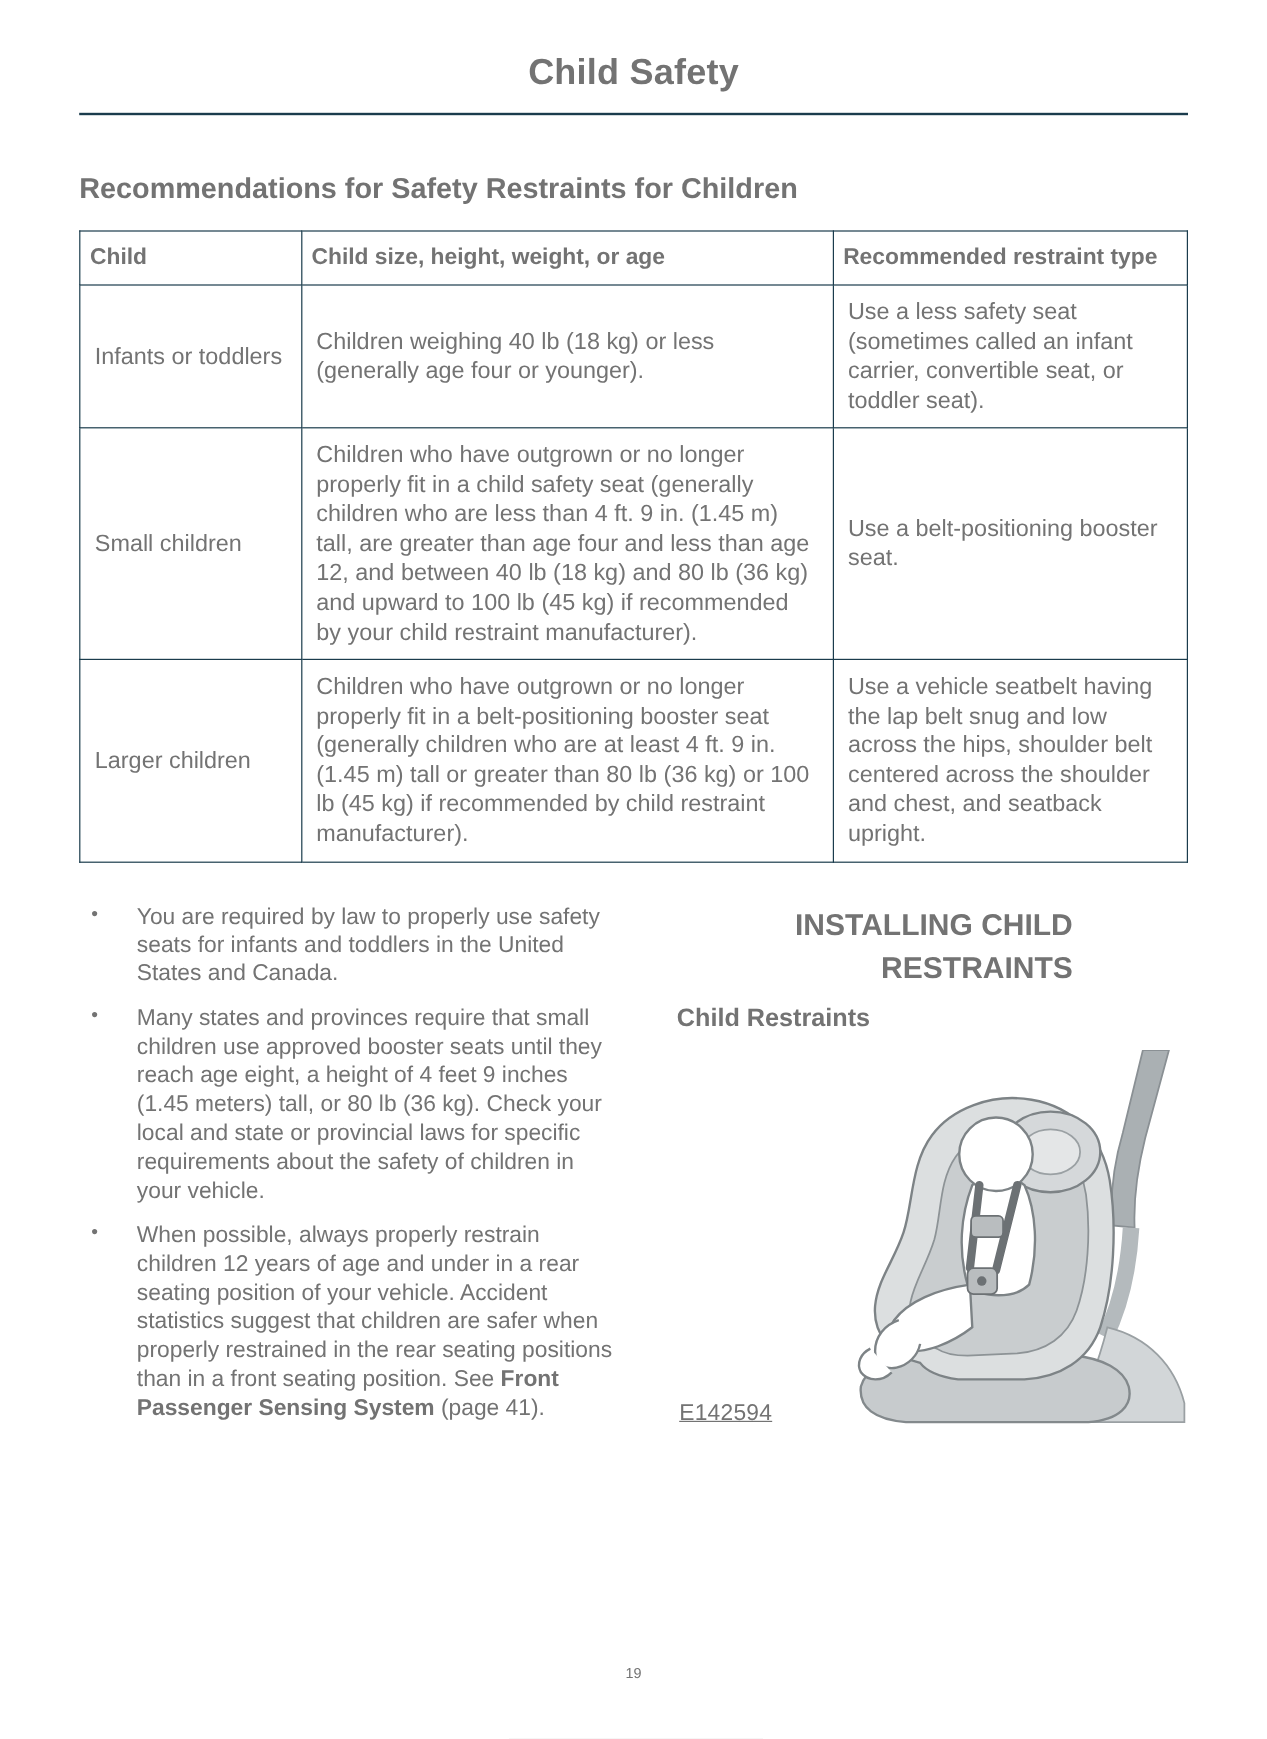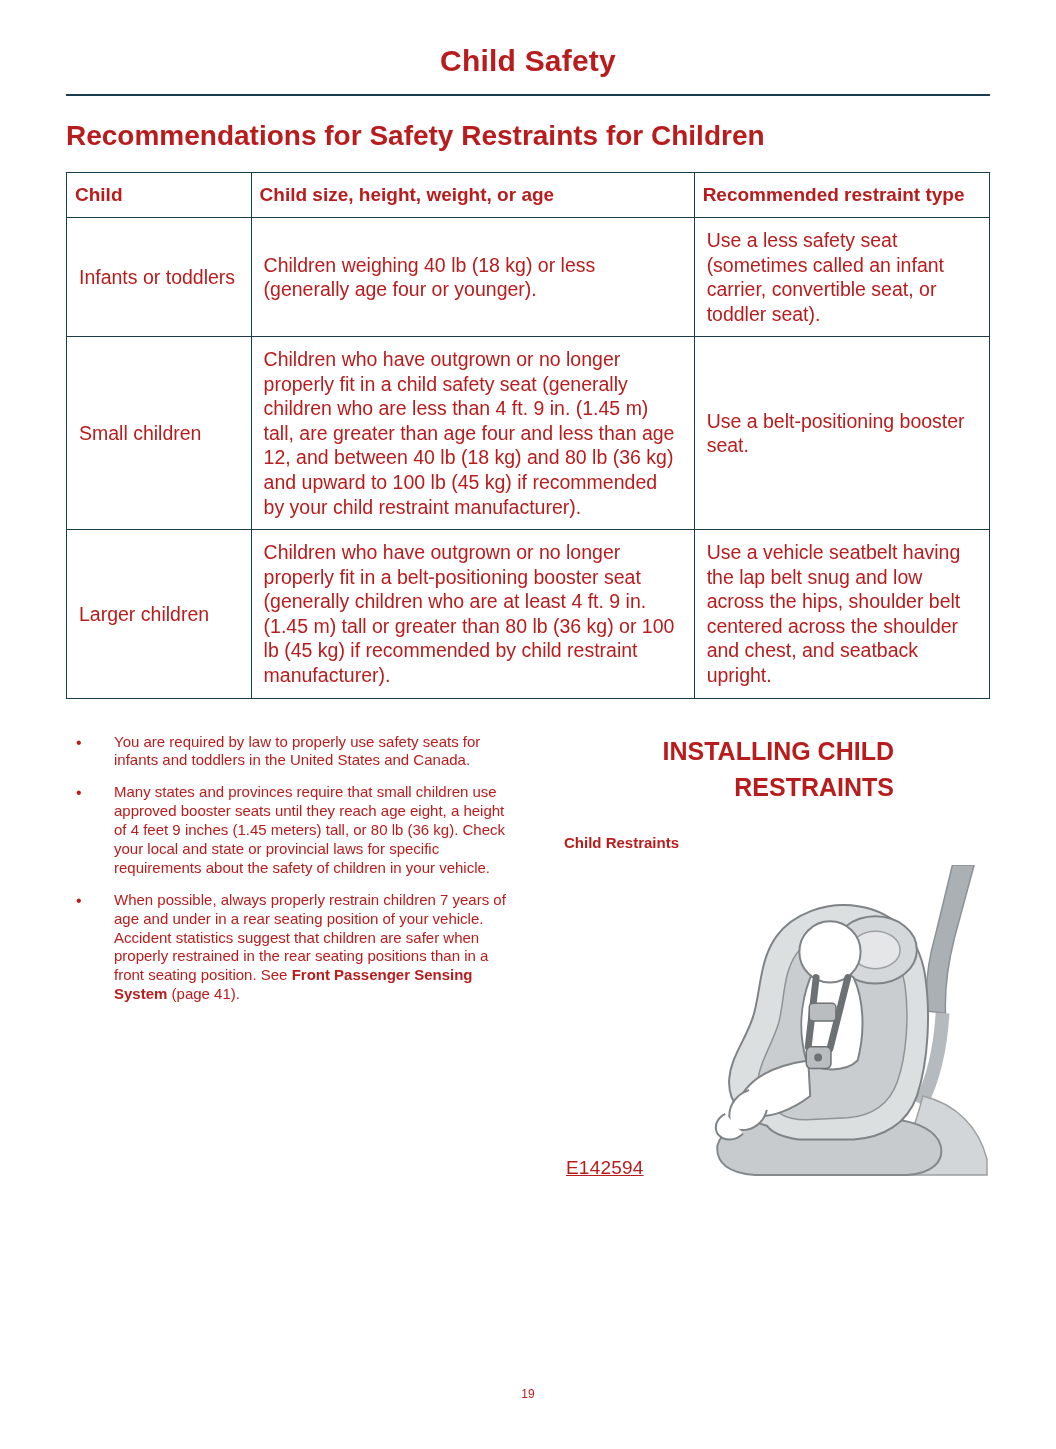--- a/index.html
+++ b/index.html
@@ -3,35 +3,35 @@
 <meta charset="utf-8">
 <style>
   * { margin: 0; padding: 0; box-sizing: border-box; }
   html, body { background: #e8e8e8; }
   .page {
     position: relative;
     width: 1056px;
     height: 1449px;
     margin: 0 auto;
     background: #ffffff;
-    color: #b91c1c;
+    color: #737373;
     font-family: "Liberation Sans", sans-serif;
     overflow: hidden;
   }
   .content { padding: 0 66px; }
 
   
   .doc-header { padding-top: 44px; text-align: center; }
   .doc-header h1 { font-size: 30px; font-weight: bold; letter-spacing: 0.2px; }
   .header-rule { margin-top: 16px; border-bottom: 2px solid #1b3c4d; }
 
   
   .section-title {
-    margin-top: 24px;
-    font-size: 28px;
+    margin-top: 48px;
+    font-size: 24px;
     font-weight: bold;
   }
 
   
   table.restraints {
     margin-top: 20px;
     width: 100%;
     border-collapse: collapse;
     font-size: 19.5px;
     line-height: 1.26;
@@ -45,21 +45,21 @@
   table.restraints th { font-weight: bold; font-size: 19px; padding: 10px 8px; }
   .col-child { width: 20%; }
   .col-size  { width: 48%; }
   .col-restraint { width: 32%; }
 
   
   .two-col { display: flex; gap: 46px; margin-top: 34px; }
   .left-col { flex: 0 0 452px; }
   .right-col { flex: 1; position: relative; }
 
-  ul.bullets { list-style: none; font-size: 15px; line-height: 1.26; }
+  ul.bullets { list-style: none; font-size: 19px; line-height: 1.26; }
   ul.bullets li {
     position: relative;
     padding-left: 48px;
     margin-bottom: 13px;
   }
   ul.bullets li::before {
     content: "\2022";
     position: absolute;
     left: 10px;
     top: 0;
@@ -68,22 +68,22 @@
   .xref { font-weight: bold; }
 
   .installing-heading {
     font-size: 25px;
     font-weight: bold;
     line-height: 1.45;
     max-width: 330px;
     text-align: right;
   }
   .child-restraints-heading {
-    margin-top: 29px;
-    font-size: 15px;
+    margin-top: 12px;
+    font-size: 21px;
     font-weight: bold;
   }
 
   figure.seat-figure {
     position: relative;
     margin-top: 14px;
     height: 330px;
   }
   figure.seat-figure svg {
     position: absolute;
@@ -156,21 +156,21 @@
     <div class="two-col">
       <div class="left-col">
         <ul class="bullets">
           <li>
             <span>You are required by law to properly use safety seats for infants and toddlers in the United States and Canada.</span>
           </li>
           <li>
             <span>Many states and provinces require that small children use approved booster seats until they reach age eight, a height of 4 feet 9 inches (1.45 meters) tall, or 80 lb (36 kg). Check your local and state or provincial laws for specific requirements about the safety of children in your vehicle.</span>
           </li>
           <li>
-            <span>When possible, always properly restrain children 7 years of age and under in a rear seating position of your vehicle. Accident statistics suggest that children are safer when properly restrained in the rear seating positions than in a front seating position.  See </span><span class="xref">Front Passenger Sensing System</span><span> (page 41).</span>
+            <span>When possible, always properly restrain children 12 years of age and under in a rear seating position of your vehicle. Accident statistics suggest that children are safer when properly restrained in the rear seating positions than in a front seating position.  See </span><span class="xref">Front Passenger Sensing System</span><span> (page 41).</span>
           </li>
         </ul>
       </div>
 
       <div class="right-col">
         <h2 class="installing-heading">INSTALLING CHILD RESTRAINTS</h2>
         <h3 class="child-restraints-heading">Child Restraints</h3>
 
         <figure class="seat-figure">
           <svg viewBox="0 0 340 320" width="336" height="316" aria-hidden="true">

